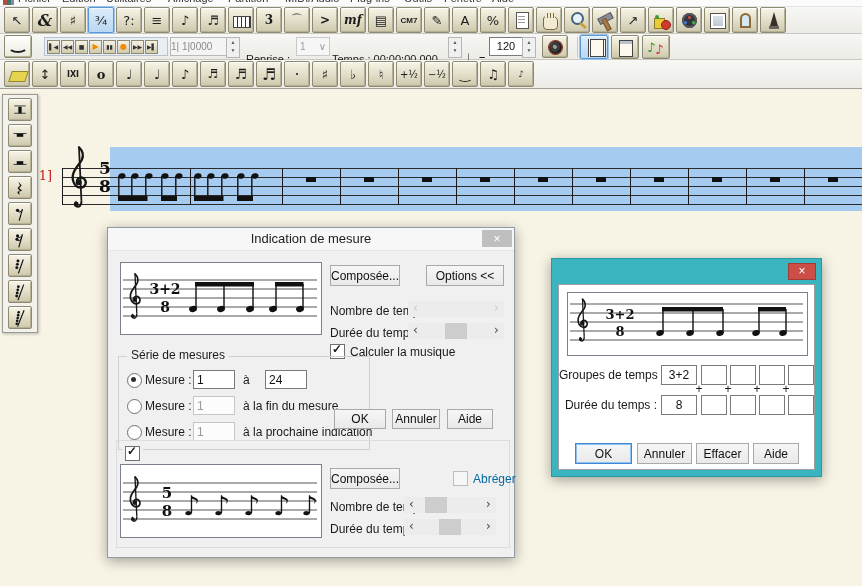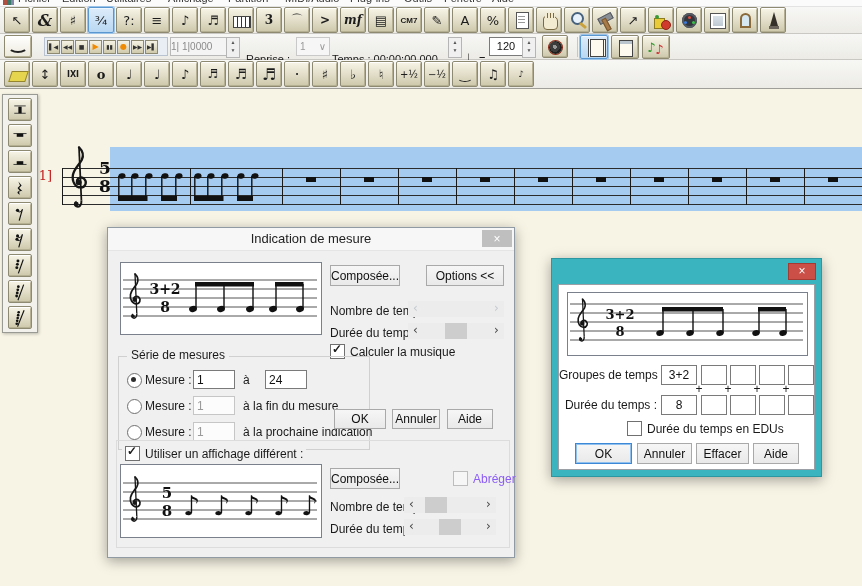--- a/index.html
+++ b/index.html
@@ -130,21 +130,21 @@
   .dlg1{position:absolute;left:107px;top:227px;width:408px;height:331px;background:#f0f0f0;
       border:1px solid #8f9aa3;box-shadow:0 3px 12px rgba(0,0,0,.35);z-index:10;box-sizing:border-box;}
   .dlg1 .tbar{position:relative;height:22px;background:#f7f7f7;border-bottom:1px solid #e5e5e5;}
   .dlg1 .tbar .ttl{display:block;text-align:center;font-size:13px;color:#222;line-height:22px;}
   .dlg1 .close{position:absolute;right:2px;top:2px;width:30px;height:17px;background:#bfbfbf;
       color:#fff;font-size:12px;text-align:center;line-height:16px;border:none;padding:0;}
   .previewbox{position:absolute;background:#fff;border:1px solid #7a818c;}
   .btn{position:absolute;background:linear-gradient(#f6f6f6,#e9e9e9);border:1px solid #a9a9a9;
       font-size:12px;color:#111;text-align:center;padding:0;font-family:"Liberation Sans",sans-serif;}
   .btn.focus{border:1px solid #3c87d6;box-shadow:inset 0 0 0 1px #8fc0ee;}
-  .btn:disabled,.dis-lbl{color:#8b5cf6;}
+  .btn:disabled,.dis-lbl{color:#0369a1;}
   .dlbl{position:absolute;font-size:12px;color:#1a1a1a;white-space:nowrap;}
   .cbwrap{position:absolute;display:flex;align-items:center;gap:5px;font-size:12px;color:#1a1a1a;}
   .cb{width:13px;height:13px;background:#fff;border:1px solid #707070;position:relative;flex:none;}
   .cb.checked::after{content:"✓";position:absolute;left:1px;top:-3px;font-size:12px;font-weight:bold;color:#1a1a1a;}
   .cb.disabled{border-color:#bdbdbd;background:#f6f6f6;}
   .rb{width:13px;height:13px;border:1px solid #707070;border-radius:50%;background:#fff;position:absolute;}
   .rb.sel::after{content:"";position:absolute;left:3px;top:3px;width:5px;height:5px;border-radius:50%;background:#2f2f2f;}
   .tfield{position:absolute;height:19px;border:1px solid #7a7a7a;background:#fff;font-size:12px;
       color:#111;padding:0 3px;box-sizing:border-box;font-family:"Liberation Sans",sans-serif;}
   .tfield:disabled{border-color:#c6c6c6;color:#9a9a9a;background:#fcfcfc;}
@@ -642,21 +642,20 @@
     <span class="dlbl" style="left:124px;top:68px">à la prochaine indication</span>
   </div>
 
   <button class="btn" style="left:226px;top:181px;width:52px;height:20px" data-name="ok-button">OK</button>
   <button class="btn" style="left:284px;top:181px;width:48px;height:20px" data-name="cancel-button">Annuler</button>
   <button class="btn" style="left:339px;top:181px;width:46px;height:20px" data-name="help-button">Aide</button>
 
   <div class="gbox" style="left:8px;top:212px;width:392px;height:106px;border-color:#dcdcdc" data-name="display-different-group"></div>
   <div class="cbwrap" style="left:14px;top:218px;background:#f0f0f0;padding:0 3px" data-name="display-different-checkbox">
     <span class="cb checked" data-name="checkbox-checked-icon"></span>
-    <span>Utiliser un affichage différent :</span>
   </div>
 
   <div class="previewbox" style="left:12px;top:236px;width:200px;height:72px" data-name="display-signature-preview">
     <svg width="198" height="70">
       <g stroke="#555" stroke-width="1">
         <line x1="2" y1="18" x2="196" y2="18"></line>
           <line x1="2" y1="27" x2="196" y2="27"></line>
         <line x1="2" y1="36" x2="196" y2="36"></line>
           <line x1="2" y1="45" x2="196" y2="45"></line>
         <line x1="2" y1="54" x2="196" y2="54"></line>
@@ -748,24 +747,20 @@
     <span class="dlbl" style="left:0;top:113px;width:98px;text-align:right" data-name="duration-label">Durée du temps :</span>
     <div data-name="duration-fields">
 
     <input class="d2f dur" data-name="duration-field" value="8" style="">
         <input class="d2f dur" data-name="duration-field" value="" style="">
         <input class="d2f dur" data-name="duration-field" value="" style="">
         <input class="d2f dur" data-name="duration-field" value="" style="">
         <input class="d2f dur" data-name="duration-field" value="" style="">
       </div>
 
-    <div class="cbwrap" style="left:68px;top:136px" data-name="edu-checkbox">
-      <span class="cb" data-name="checkbox-unchecked-icon"></span>
-      <span>Durée du temps en EDUs</span>
-    </div>
 
     <button class="btn focus" style="left:16px;top:158px;width:57px;height:21px" data-name="ok-button">OK</button>
     <button class="btn" style="left:78px;top:158px;width:55px;height:21px" data-name="cancel-button">Annuler</button>
     <button class="btn" style="left:137px;top:158px;width:53px;height:21px" data-name="clear-button">Effacer</button>
     <button class="btn" style="left:194px;top:158px;width:46px;height:21px" data-name="help-button">Aide</button>
   </div>
 </div>
 
 <style>
   

